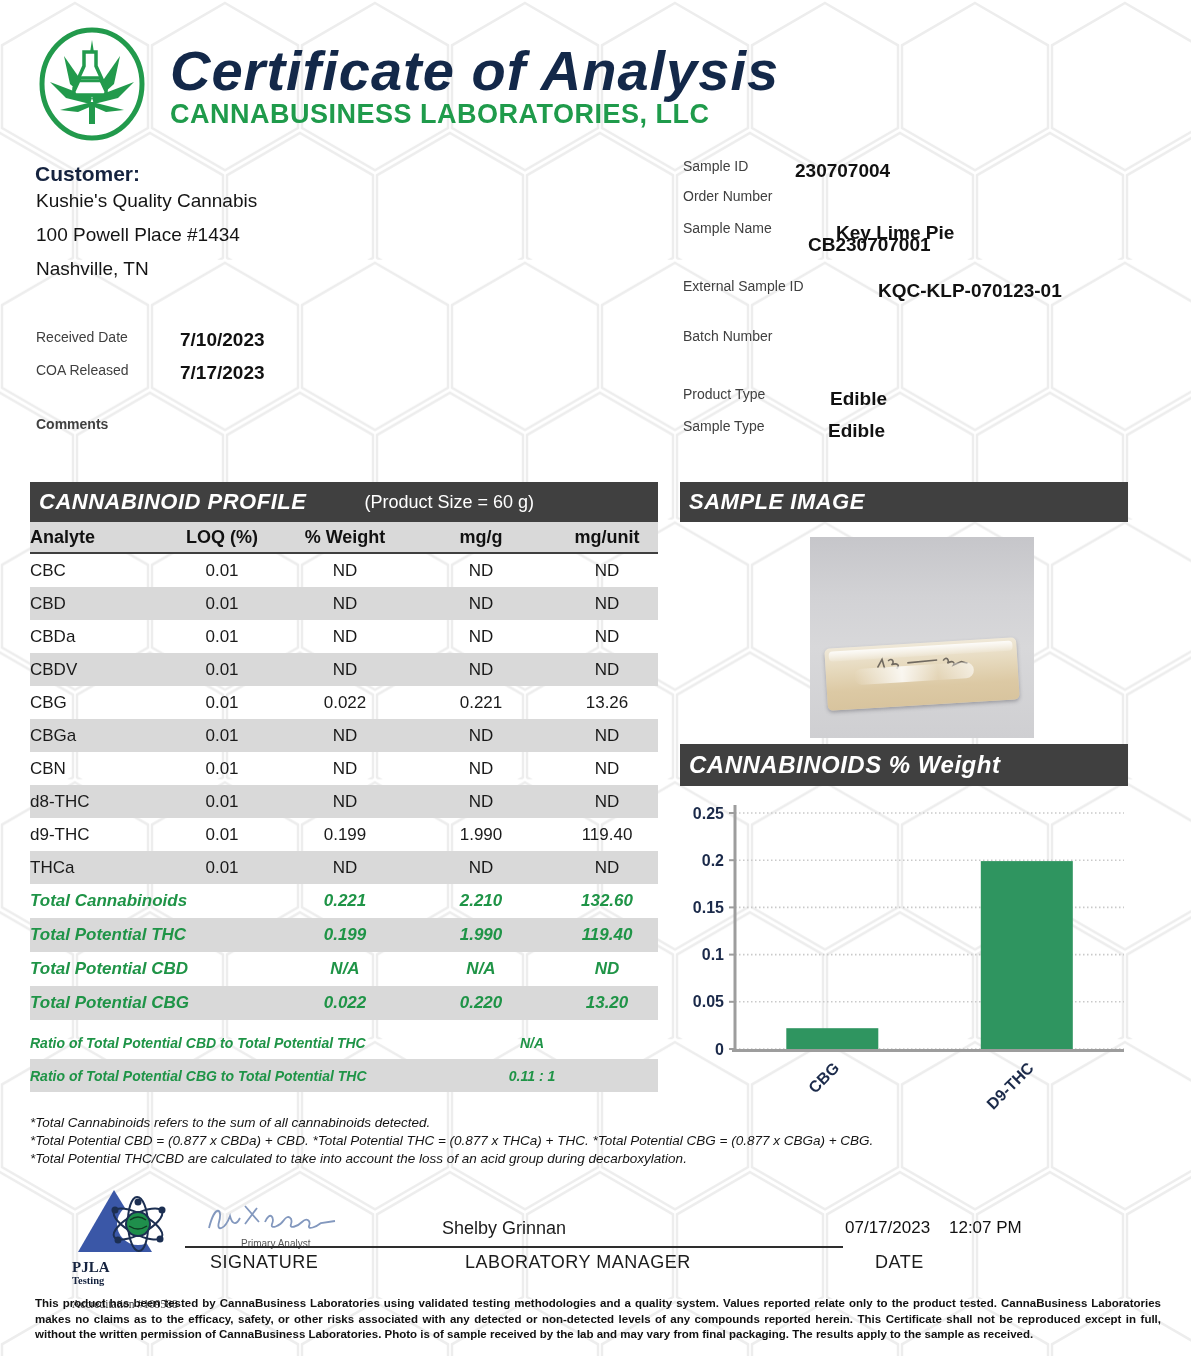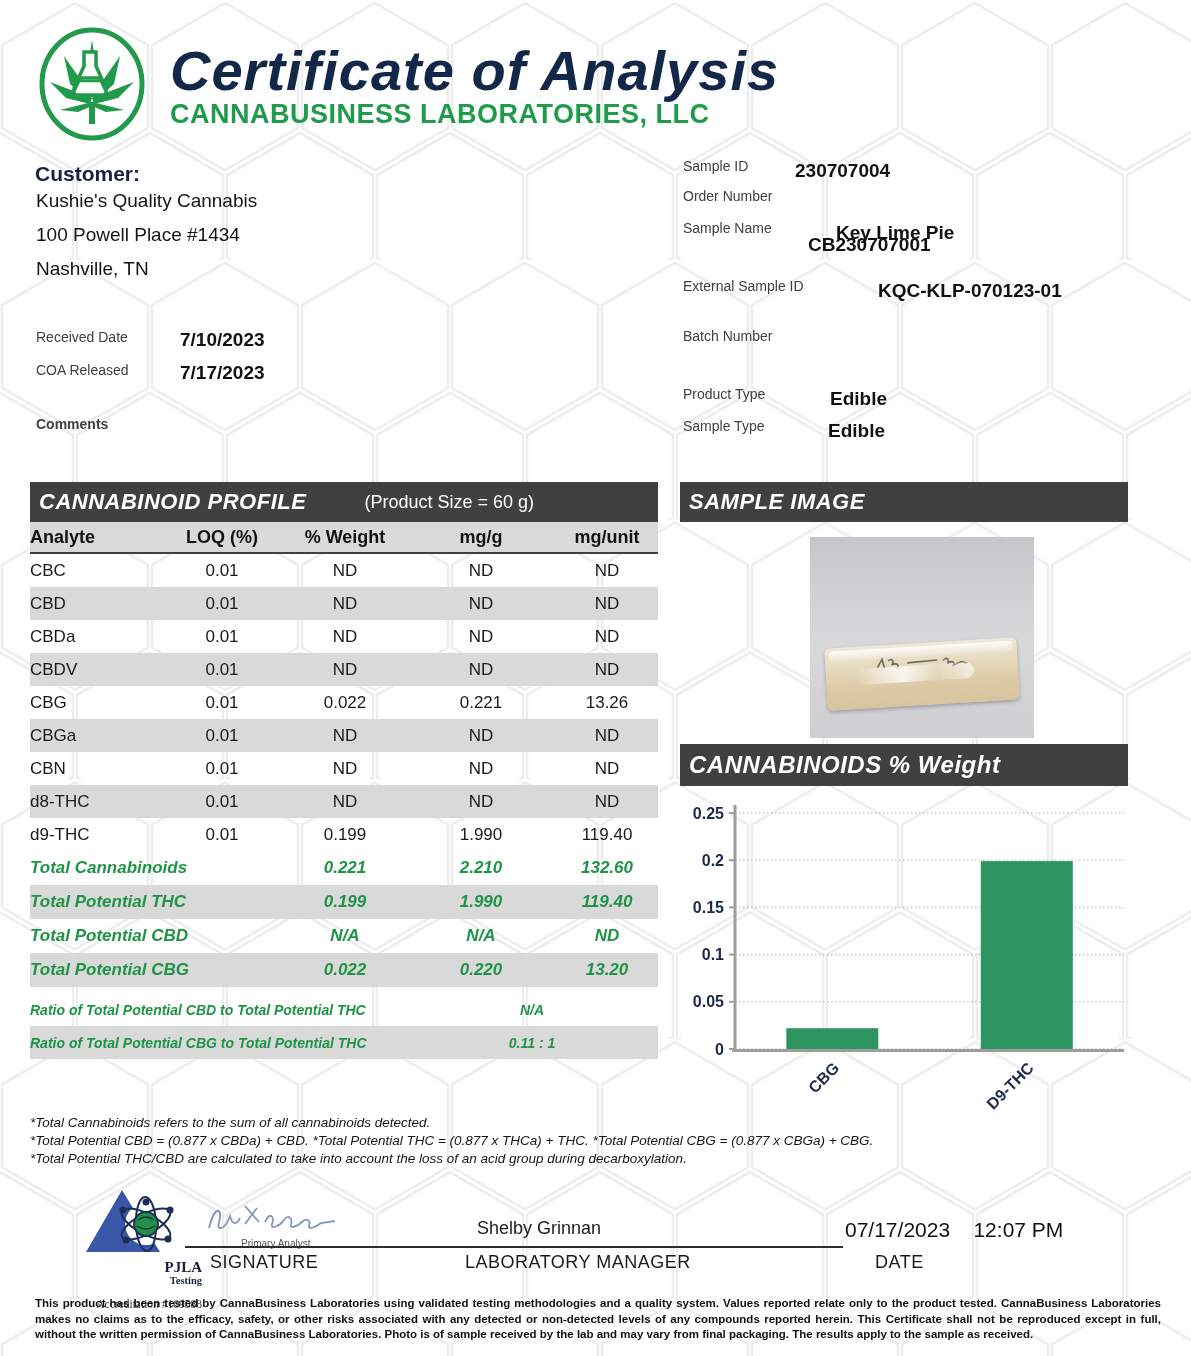--- a/index.html
+++ b/index.html
@@ -54,30 +54,30 @@
           background:linear-gradient(180deg,rgba(255,255,255,.85),rgba(255,255,255,.15));}
   .baggie:after{content:"";position:absolute;left:28px;top:22px;width:120px;height:16px;border-radius:8px;
           background:linear-gradient(90deg,rgba(255,255,255,.0),rgba(255,255,255,.8) 40%,rgba(255,255,255,.1) 70%,rgba(255,255,255,.6));}
   .bag-scribble{position:absolute;left:48px;top:8px;}
 
   .chart-box{left:678px;top:793px;width:452px;height:334px;}
   .ytick{font-size:16px;font-weight:bold;fill:#1b2a4a;font-family:"Liberation Sans",sans-serif;}
   .xtick{font-size:16px;font-weight:bold;fill:#1b2a4a;font-family:"Liberation Sans",sans-serif;}
 
   
-  .pjla-box{left:72px;top:1188px;width:130px;text-align:right;}
+  .pjla-box{left:72px;top:1188px;width:130px;text-align:left;}
   .pjla-name{font-family:"Liberation Serif",serif;font-weight:bold;color:#15233f;font-size:15px;line-height:15px;}
   .pjla-sub{font-family:"Liberation Serif",serif;font-weight:bold;color:#15233f;font-size:10.5px;line-height:12px;}
   .pjla-acc{font-family:"Liberation Serif",serif;color:#3a3a3a;font-size:11.5px;line-height:15px;margin-top:10px;}
   .sig-img{left:203px;top:1198px;}
   .primary-analyst{left:241px;top:1238px;font-size:10px;color:#555;}
   .sig-line{left:185px;top:1246px;width:658px;height:2px;background:#2e2e2e;}
   .sig-label{font-size:18px;color:#1c1c1c;letter-spacing:.5px;}
-  .manager-name{left:477px;top:1218px;font-size:18px;color:#1c1c1c;text-align:right;}
-  .date-value{left:845px;top:1218px;font-size:21px;color:#111;}
+  .manager-name{left:442px;top:1218px;font-size:18px;color:#1c1c1c;text-align:right;}
+  .date-value{left:845px;top:1218px;font-size:17px;color:#111;}
   .disclaimer{left:35px;top:1296px;width:1126px;font-size:11.5px;font-weight:bold;color:#111;
               line-height:15.5px;text-align:justify;}
 </style>
 </head>
 <body>
 
 <div class="page">
 
   <svg class="hexbg" width="1191" height="1356">
     <defs>
@@ -210,20 +210,27 @@
             <td class="c3">ND</td>
             <td class="c4">ND</td>
             <td class="c5">ND</td>
           </tr>
           <tr>
             <td class="c1">d9-THC</td>
             <td class="c2">0.01</td>
             <td class="c3">0.199</td>
             <td class="c4">1.990</td>
             <td class="c5">119.40</td>
+          </tr>
+          <tr class="shade">
+            <td class="c1">THCa</td>
+            <td class="c2">0.01</td>
+            <td class="c3">ND</td>
+            <td class="c4">ND</td>
+            <td class="c5">ND</td>
           </tr>
           <tr class="total">
             <td class="total-label" colspan="2">Total Cannabinoids</td>
             <td class="c3">0.221</td>
             <td class="c4">2.210</td>
             <td class="c5">132.60</td>
           </tr>
           <tr class="total shade">
             <td class="total-label" colspan="2">Total Potential THC</td>
             <td class="c3">0.199</td>

